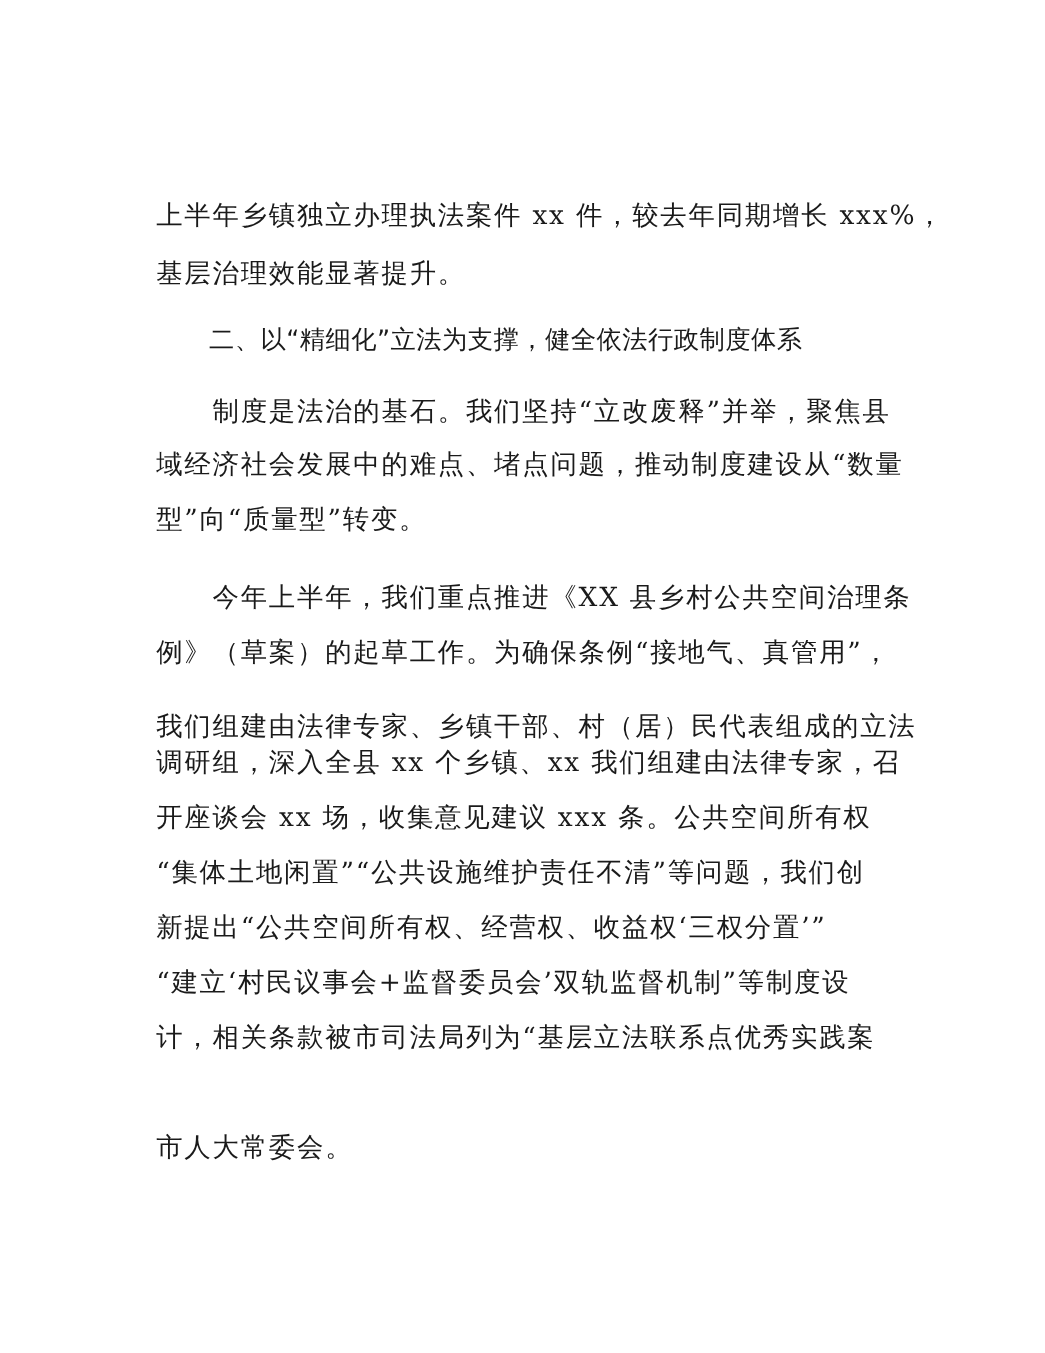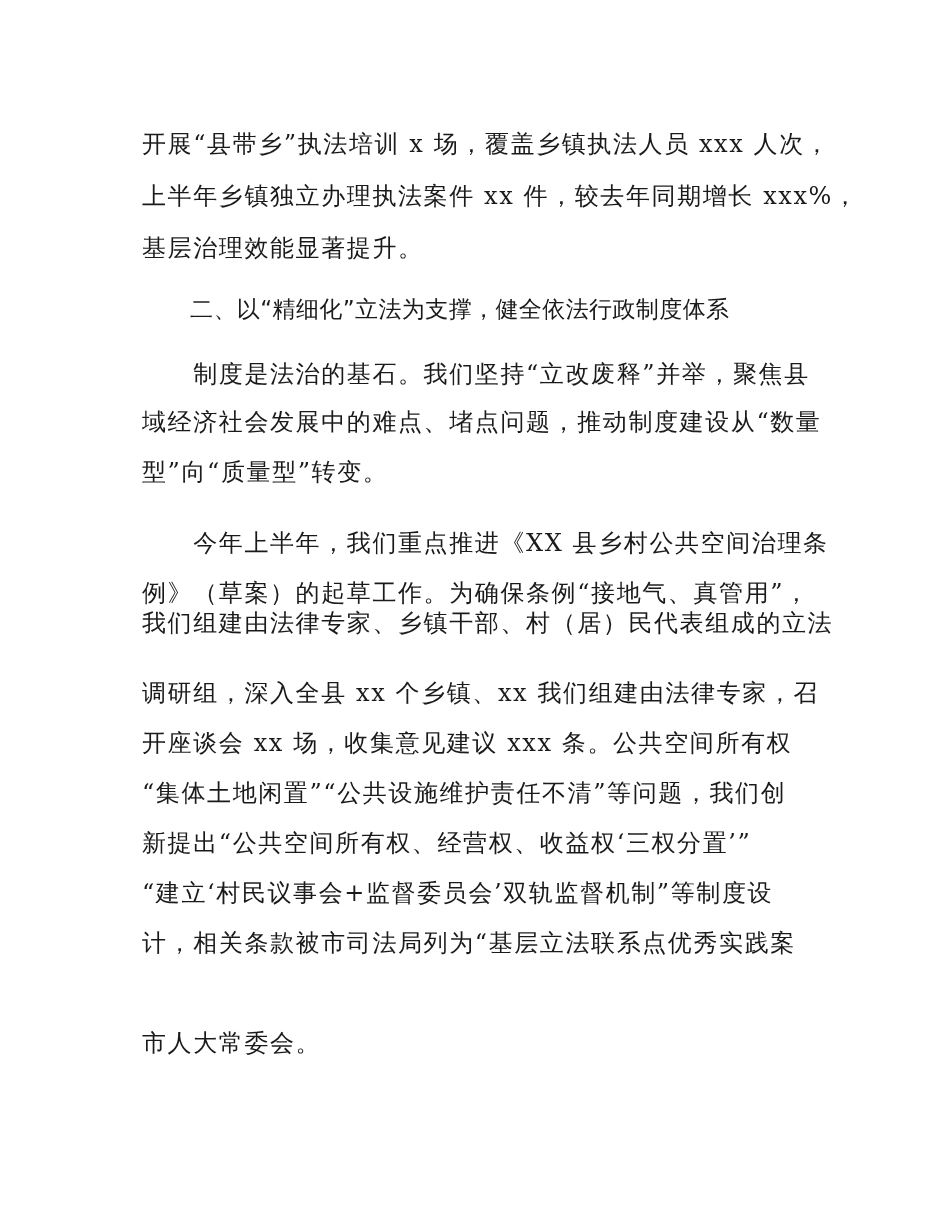--- a/index.html
+++ b/index.html
@@ -8,33 +8,32 @@
   .page { position: absolute; left: 0; top: 0; width: 950px; height: 1230px; }
   .line { position: absolute; left: 142px; width: 680px; font-size: 24px; line-height: 32px;
           white-space: nowrap; letter-spacing: 1.6px; }
   .heading { font-family: "DejaVu Sans", "Liberation Sans", sans-serif; font-weight: normal;
              font-size: 23px; letter-spacing: 0.4px; left: 190px; }
 </style>
 </head>
 <body>
 
 <div class="page">
-  <div class="line" style="top:128px">开展“县带乡”执法培训 x 场，覆盖乡镇执法人员 xxx 人次，</div>
   <div class="line" style="top:180px">上半年乡镇独立办理执法案件 xx 件，较去年同期增长 xxx%，</div>
   <div class="line" style="top:232px">基层治理效能显著提升。</div>
 
   <div class="line heading" style="top:293px">二、以“精细化”立法为支撑，健全依法行政制度体系</div>
 
   <div class="line" style="top:406px">域经济社会发展中的难点、堵点问题，推动制度建设从“数量</div>
   <div class="line" style="top:358px">　　制度是法治的基石。我们坚持“立改废释”并举，聚焦县</div>
   <div class="line" style="top:456px">型”向“质量型”转变。</div>
 
   <div class="line" style="top:527px">　　今年上半年，我们重点推进《XX 县乡村公共空间治理条</div>
   <div class="line" style="top:577px">例》（草案）的起草工作。为确保条例“接地气、真管用”，</div>
-  <div class="line" style="top:607px">我们组建由法律专家、乡镇干部、村（居）民代表组成的立法</div>
+  <div class="line" style="top:644px">我们组建由法律专家、乡镇干部、村（居）民代表组成的立法</div>
   <div class="line" style="top:677px">调研组，深入全县 xx 个乡镇、xx 我们组建由法律专家，召</div>
   <div class="line" style="top:727px">开座谈会 xx 场，收集意见建议 xxx 条。公共空间所有权</div>
   <div class="line" style="top:777px">“集体土地闲置”“公共设施维护责任不清”等问题，我们创</div>
   <div class="line" style="top:827px">新提出“公共空间所有权、经营权、收益权‘三权分置’”</div>
   <div class="line" style="top:877px">“建立‘村民议事会+监督委员会’双轨监督机制”等制度设</div>
   <div class="line" style="top:927px">计，相关条款被市司法局列为“基层立法联系点优秀实践案</div>
   <div class="line" style="top:1027px">市人大常委会。</div>
 </div>
 
 </body></html>

